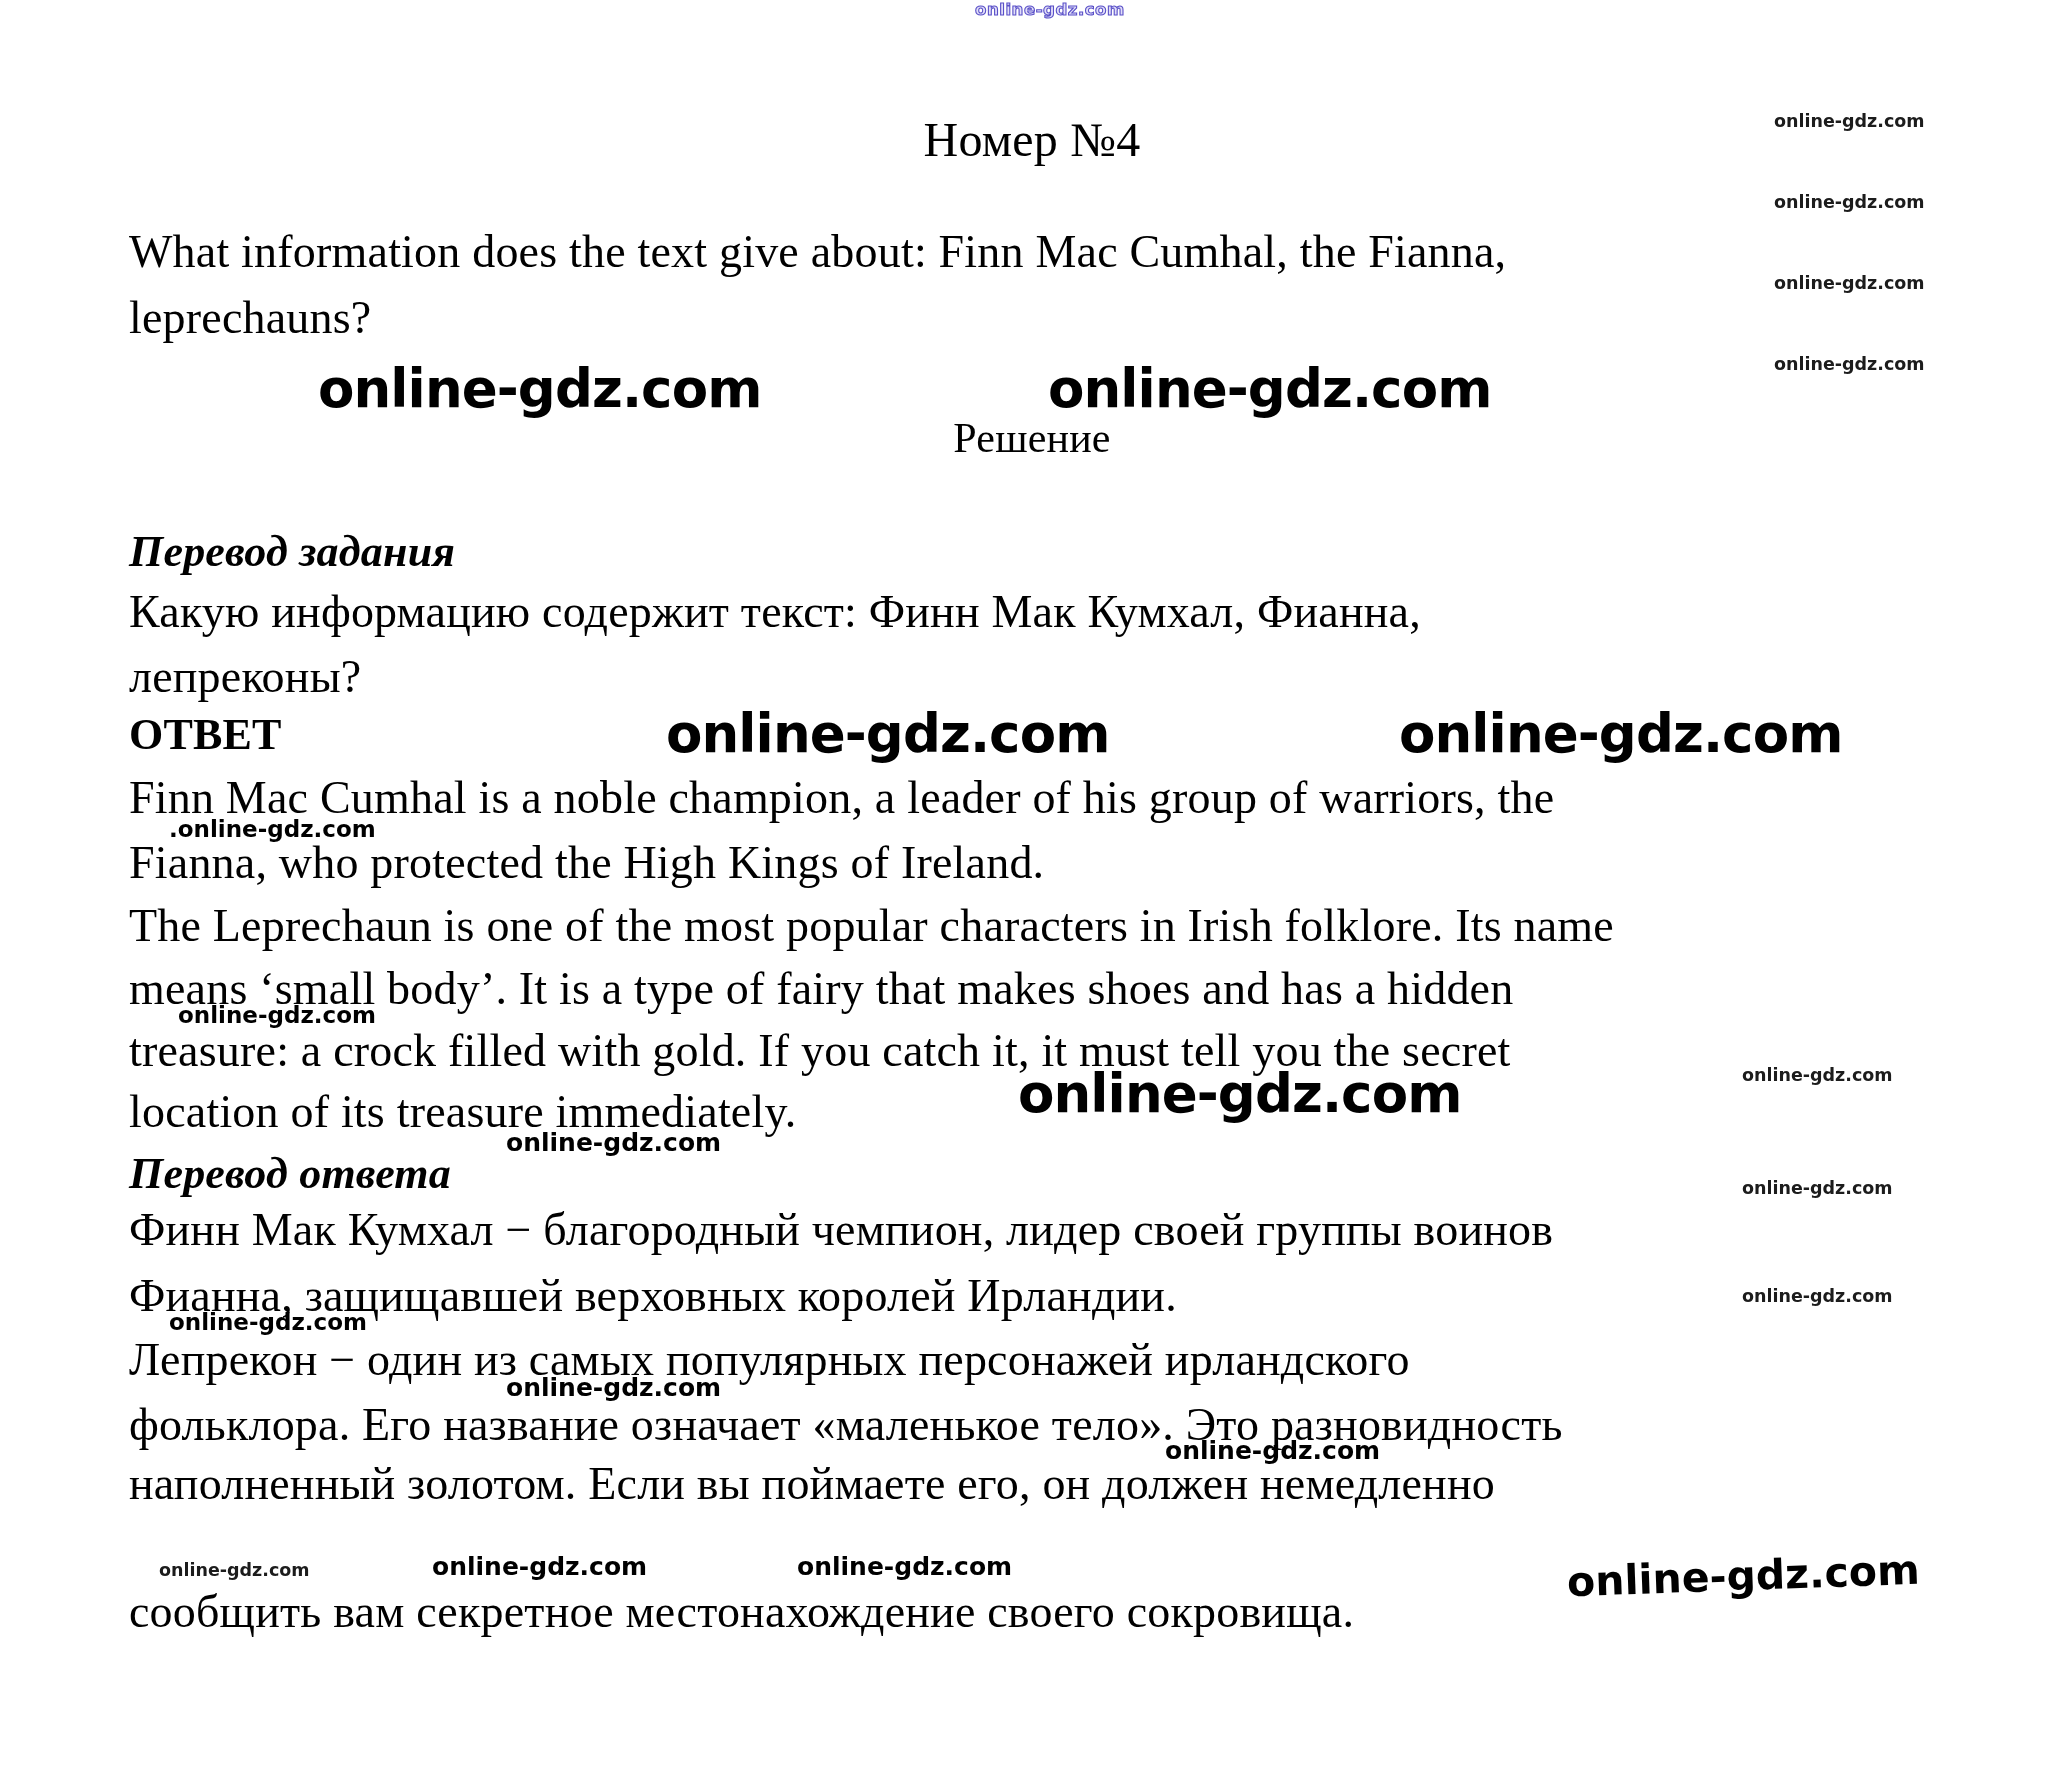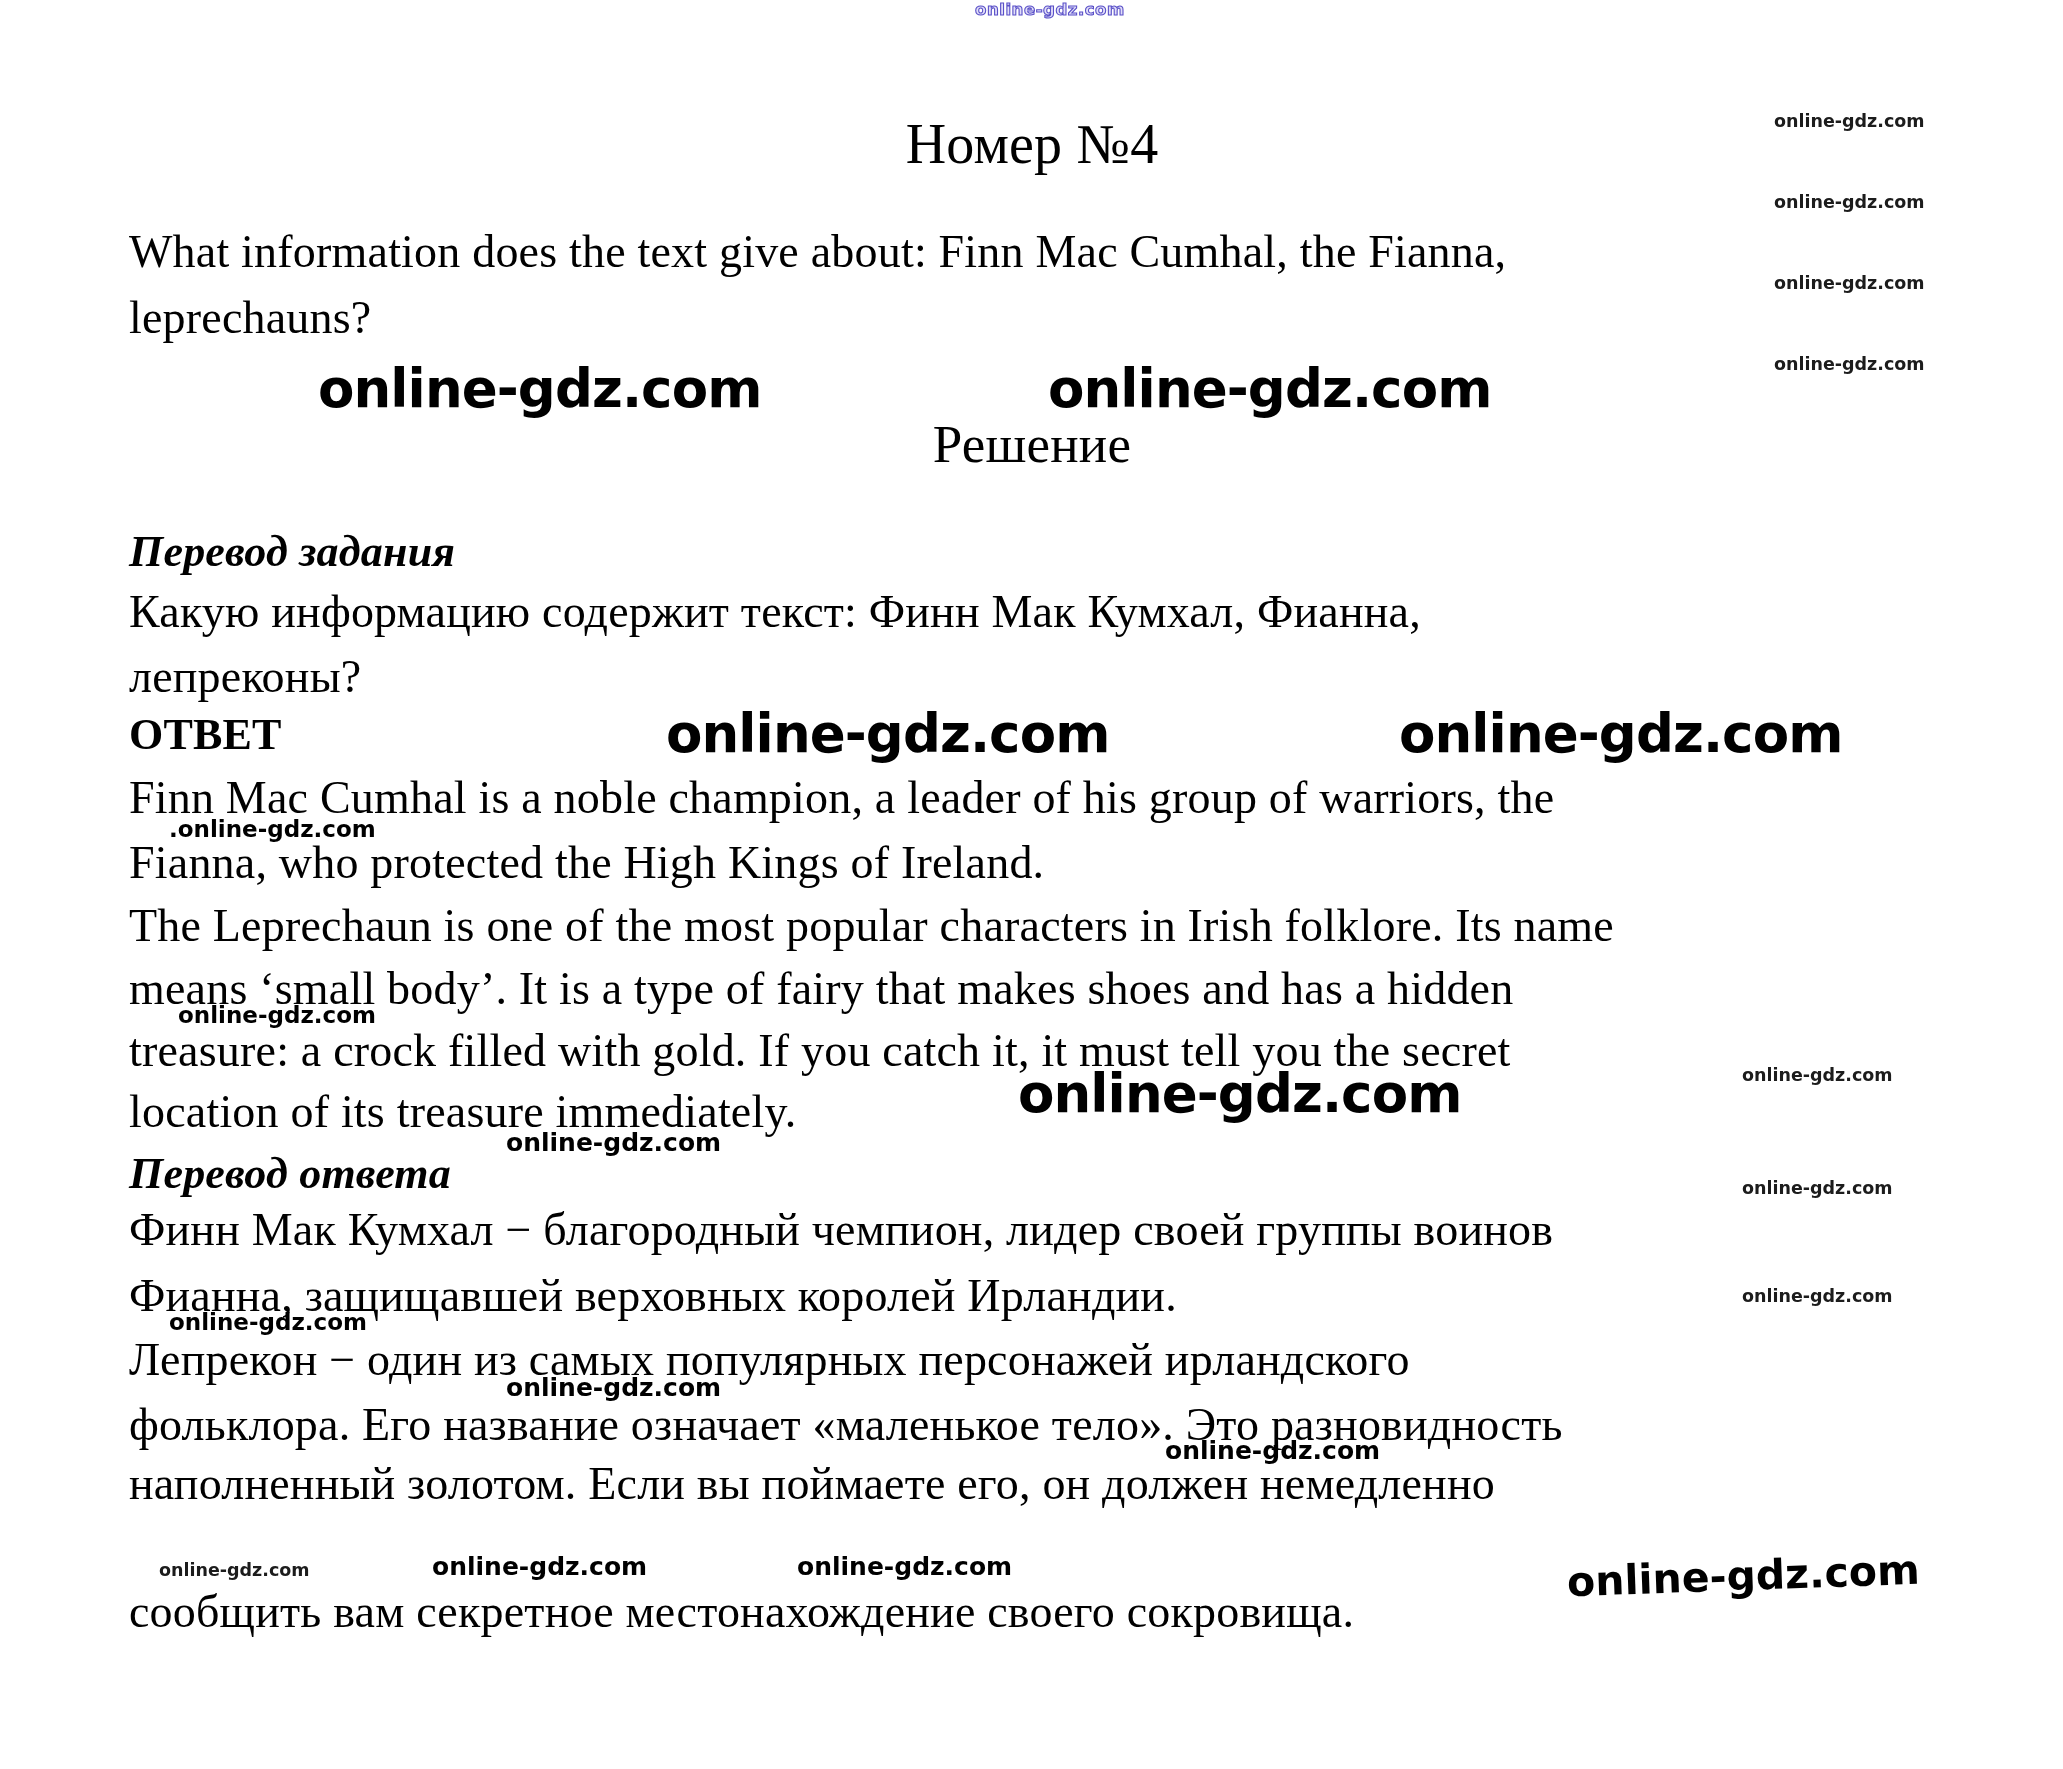--- a/index.html
+++ b/index.html
@@ -24,22 +24,22 @@
     font-size: 46px;
     line-height: 1.1;
     white-space: nowrap;
     letter-spacing: 0.2px;
   }
   .t-center {
     left: 0;
     width: 2064px;
     text-align: center;
   }
-  .title { font-size: 56px; }
-  .solution-heading { font-size: 53px; }
+  .title { font-size: 48px; }
+  .solution-heading { font-size: 42px; }
   .h-bi { font-weight: bold; font-style: italic; font-size: 44px; }
   .h-b  { font-weight: bold; font-size: 44px; }
 
   
   .wm {
     position: absolute;
     color: #000000;
     font-family: "DejaVu Sans", "Liberation Sans", sans-serif;
     font-weight: bold;
     white-space: nowrap;

